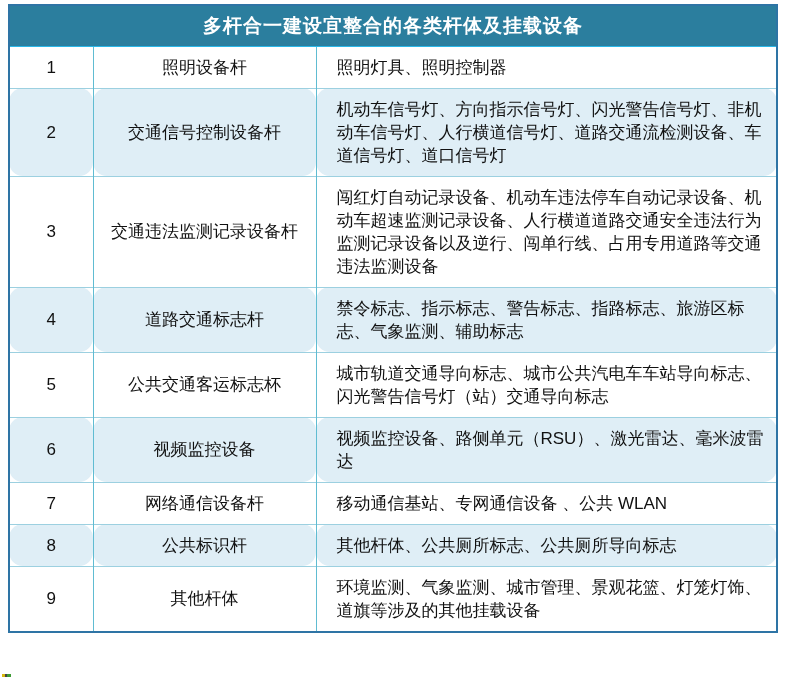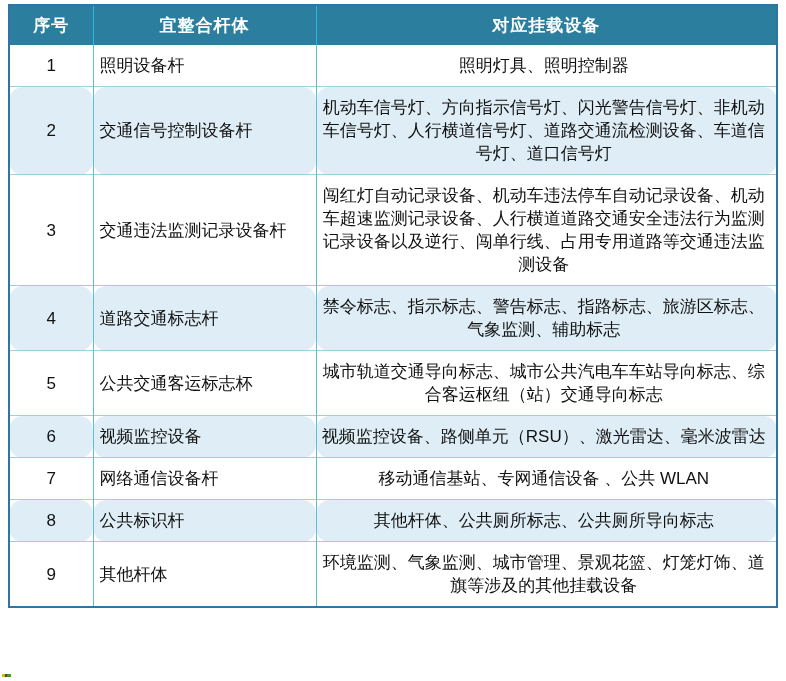--- a/index.html
+++ b/index.html
@@ -55,22 +55,22 @@
     font-size:17px;
     color:var(--text);
     line-height:23px;
     padding:9px 6px;
     vertical-align:middle;
     background:#ffffff;
   }
   col.c-index { width:84px; }
   col.c-pole  { width:223px; }
   td.index { text-align:center; }
-  td.pole  { text-align:left; }
-  td.devices { text-align:center; padding-left:0; padding-right:5px; }
+  td.pole  { text-align:center; }
+  td.devices { text-align:left; padding-left:20px; padding-right:5px; }
   tbody td + td { border-left:1px solid var(--column-divider); }
   tbody tr + tr td { border-top:1px solid var(--row-divider);border-radius:14px; }
   tbody tr.stripe td { background:var(--stripe-bg); }
   .artifact {
     position:absolute;
     left:2px;
     top:674px;
     width:9px;
     height:3px;
     background:linear-gradient(90deg,#d9b810 0 3px,#444 3px 5px,#3d9b35 5px 9px);
@@ -80,24 +80,22 @@
 <body>
 
 <div class="page">
   <table class="pole-table">
     <colgroup>
       <col class="c-index">
       <col class="c-pole">
       <col class="c-devices">
     </colgroup>
     <thead>
-      <tr class="header-row">
-        <th>序号</th>
-        <th>宜整合杆体</th>
-        <th>对应挂载设备</th>
+      <tr class="title-row">
+        <th colspan="3">多杆合一建设宜整合的各类杆体及挂载设备</th>
       </tr>
     </thead>
     <tbody id="table-body">
         <tr>
           <td class="index">1</td>
           <td class="pole">照明设备杆</td>
           <td class="devices">照明灯具、照明控制器</td>
         </tr>
         <tr class="stripe">
           <td class="index">2</td>
@@ -110,21 +108,21 @@
           <td class="devices">闯红灯自动记录设备、机动车违法停车自动记录设备、机动车超速监测记录设备、人行横道道路交通安全违法行为监测记录设备以及逆行、闯单行线、占用专用道路等交通违法监测设备</td>
         </tr>
         <tr class="stripe">
           <td class="index">4</td>
           <td class="pole">道路交通标志杆</td>
           <td class="devices">禁令标志、指示标志、警告标志、指路标志、旅游区标志、气象监测、辅助标志</td>
         </tr>
         <tr>
           <td class="index">5</td>
           <td class="pole">公共交通客运标志杯</td>
-          <td class="devices">城市轨道交通导向标志、城市公共汽电车车站导向标志、综合客运枢纽（站）交通导向标志</td>
+          <td class="devices">城市轨道交通导向标志、城市公共汽电车车站导向标志、闪光警告信号灯（站）交通导向标志</td>
         </tr>
         <tr class="stripe">
           <td class="index">6</td>
           <td class="pole">视频监控设备</td>
           <td class="devices">视频监控设备、路侧单元（RSU）、激光雷达、毫米波雷达</td>
         </tr>
         <tr>
           <td class="index">7</td>
           <td class="pole">网络通信设备杆</td>
           <td class="devices">移动通信基站、专网通信设备 、公共 WLAN</td>

